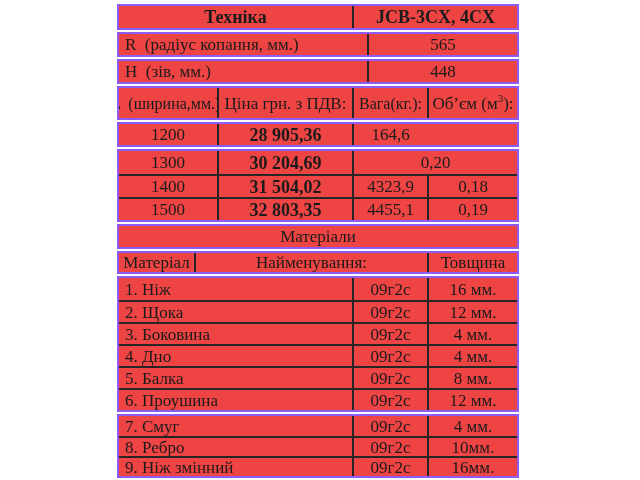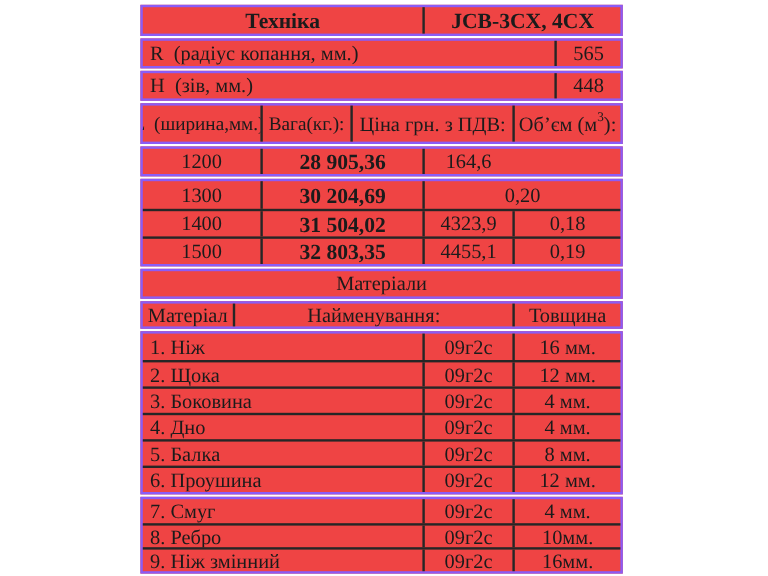--- a/index.html
+++ b/index.html
@@ -51,21 +51,21 @@
   .rD { height: 30px; }
   .rE { height: 21px; }
   .rF { height: 23px; }
   .rG { height: 21px; }
   .rH { height: 19px; }
   .rI { height: 22px; }
   .rJ { height: 20px; }
 
   
   .cA1 { width: 233px; } .cA2 { flex: 1; }
-  .cB1 { width: 343px; } .cB2 { flex: 1; }
+  .cB1 { width: 248px; } .cB2 { flex: 1; }
   .c1  { width: 98px; }  .c2  { width: 135px; }
   .c3  { width: 75px; }  .c4  { flex: 1; }
   .m1  { width: 233px; } .m2  { width: 75px; } .m3 { flex: 1; }
 
   sup.vol-sup {
     font-size: 11px;
     line-height: 0;
     position: relative;
     top: -5px;
   }
@@ -95,25 +95,25 @@
       <div class="cell cB2">448</div>
     </div>
   </div>
 
   <div class="sec">
     <div class="row rD">
       <div class="cell c1 two-line small">
         <span class="pre">L  (ширина,</span>
         <span>мм.):</span>
       </div>
+      <div class="cell c2">Ціна грн. з ПДВ:</div>
       <div class="cell c3 two-line small">
         <span>Вага</span>
         <span>(кг.):</span>
       </div>
-      <div class="cell c2">Ціна грн. з ПДВ:</div>
       <div class="cell c4">
         <span>Об’єм (м</span>
           <sup class="vol-sup">3</sup>
           <span>):</span>
       </div>
     </div>
   </div>
 
   <div class="sec">
     <div class="row rE">

